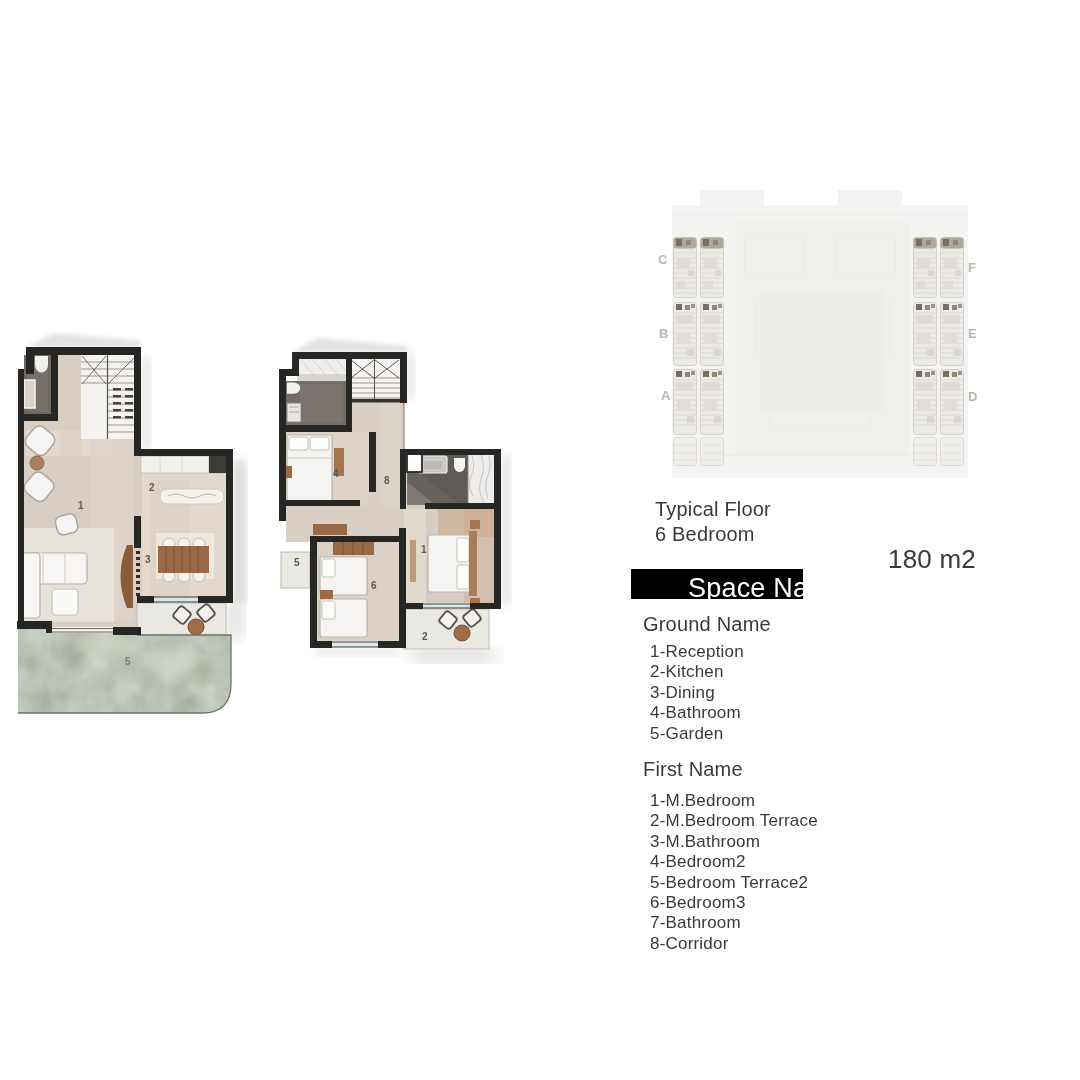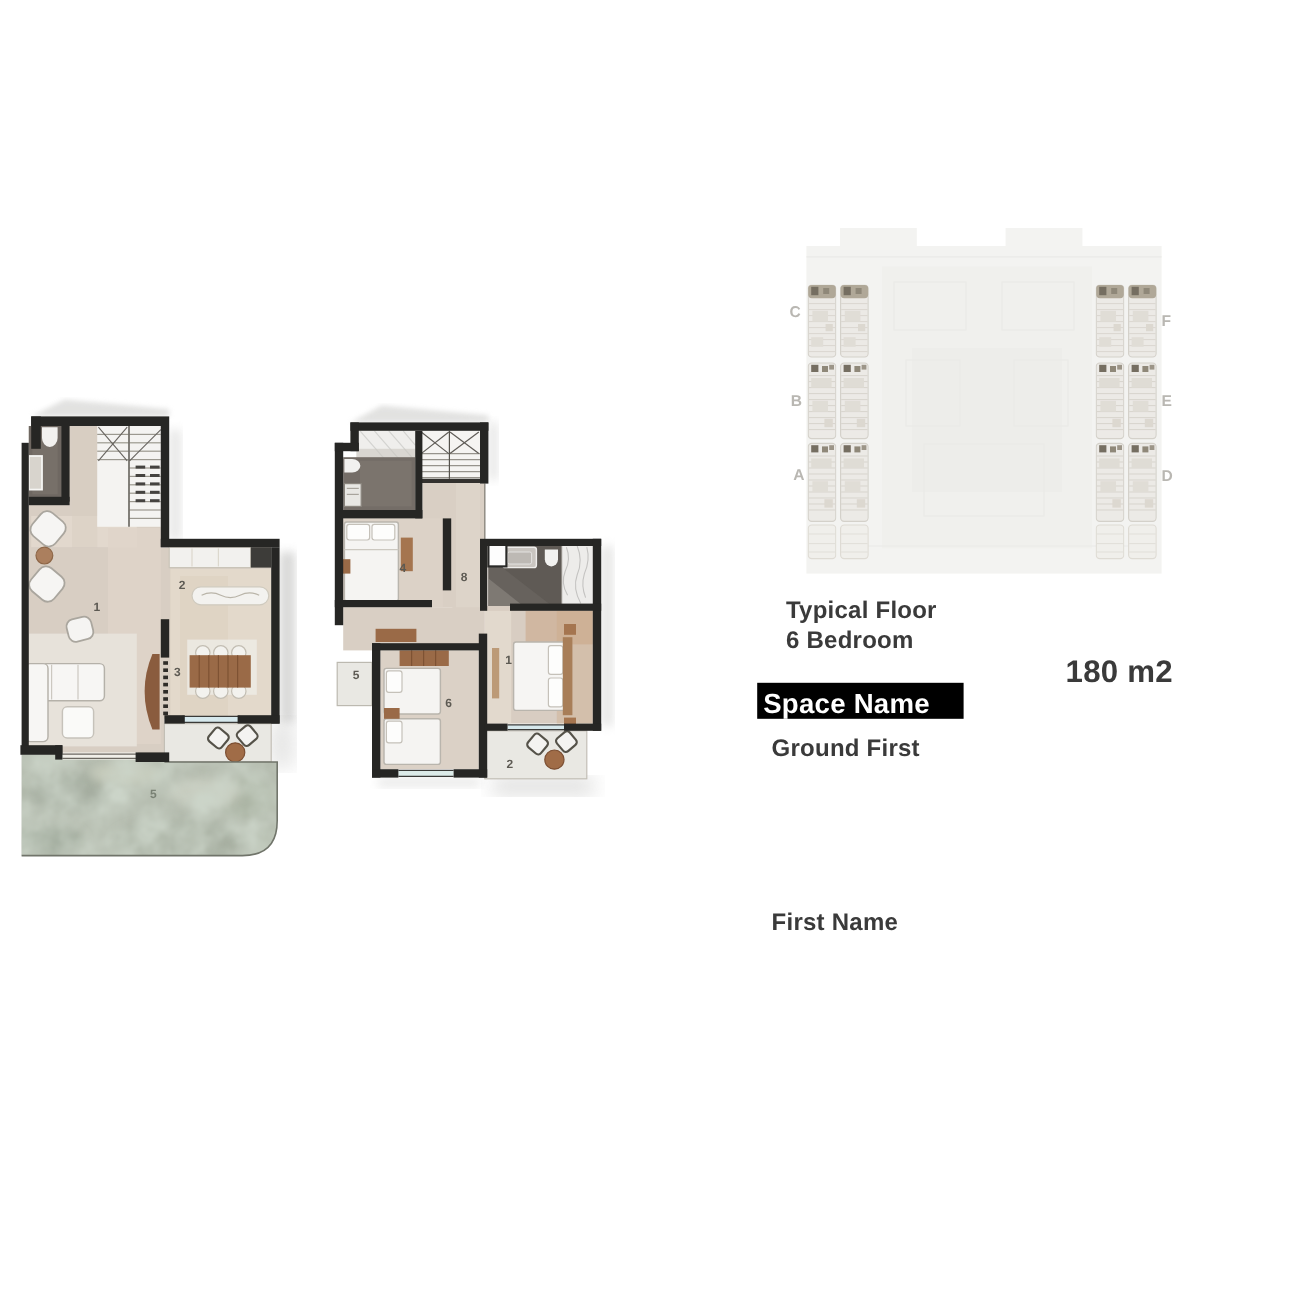--- a/index.html
+++ b/index.html
@@ -1,16 +1,16 @@
 <!DOCTYPE html>
 <html><head><meta charset="utf-8">
 <style>
 html,body{margin:0;padding:0;background:#fff;}
 #c{position:relative;width:1080px;height:1080px;background:#fff;overflow:hidden;font-family:"Liberation Sans",sans-serif;}
-.t{position:absolute;font-weight:bold;color:#3a3a3a;white-space:nowrap;letter-spacing:0.2px;}
+.t{position:absolute;font-weight:normal;color:#3a3a3a;white-space:nowrap;letter-spacing:0.2px;}
 </style></head><body>
 <div id="c">
 <svg width="1080" height="1080" viewBox="0 0 1080 1080" style="position:absolute;left:0;top:0">
 <defs>
 <filter id="blur2">
           <feGaussianBlur stdDeviation="2"></feGaussianBlur>
         </filter>
 <filter id="blur4">
           <feGaussianBlur stdDeviation="4"></feGaussianBlur>
         </filter>
@@ -431,15 +431,17 @@
 <text x="422" y="640">2</text>
 </g>
 </g>
 </svg>
 
 <div class="t" style="left:655px;top:498px;font-size:20px;">Typical Floor</div>
 <div class="t" style="left:655px;top:523px;font-size:20px;">6 Bedroom</div>
 <div class="t" style="left:655px;top:573px;font-size:20px;">Duplex</div>
 <div class="t" style="left:888px;top:544px;font-size:26px;">180 m2</div>
 <div style="position:absolute;left:631px;top:569px;width:172px;height:30px;background:#000;"></div>
-<div class="t" style="left:636px;top:573px;font-size:23px;color:#fff;">Space Name</div>
-<div class="t" style="left:643px;top:613px;font-size:20px;">Ground First</div>
+<div class="t" style="left:688px;top:573px;font-size:27px;color:#fff;">Space Name</div>
+<div class="t" style="left:643px;top:613px;font-size:20px;">Ground Name</div>
+<div class="t" style="left:650px;top:642px;font-size:17px;line-height:20.4px;">1-Reception<br>2-Kitchen<br>3-Dining<br>4-Bathroom<br>5-Garden</div>
 <div class="t" style="left:643px;top:758px;font-size:20px;">First Name</div>
+<div class="t" style="left:650px;top:791px;font-size:17px;line-height:20.4px;">1-M.Bedroom<br>2-M.Bedroom Terrace<br>3-M.Bathroom<br>4-Bedroom2<br>5-Bedroom Terrace2<br>6-Bedroom3<br>7-Bathroom<br>8-Corridor</div>
 </div>
 </body></html>

